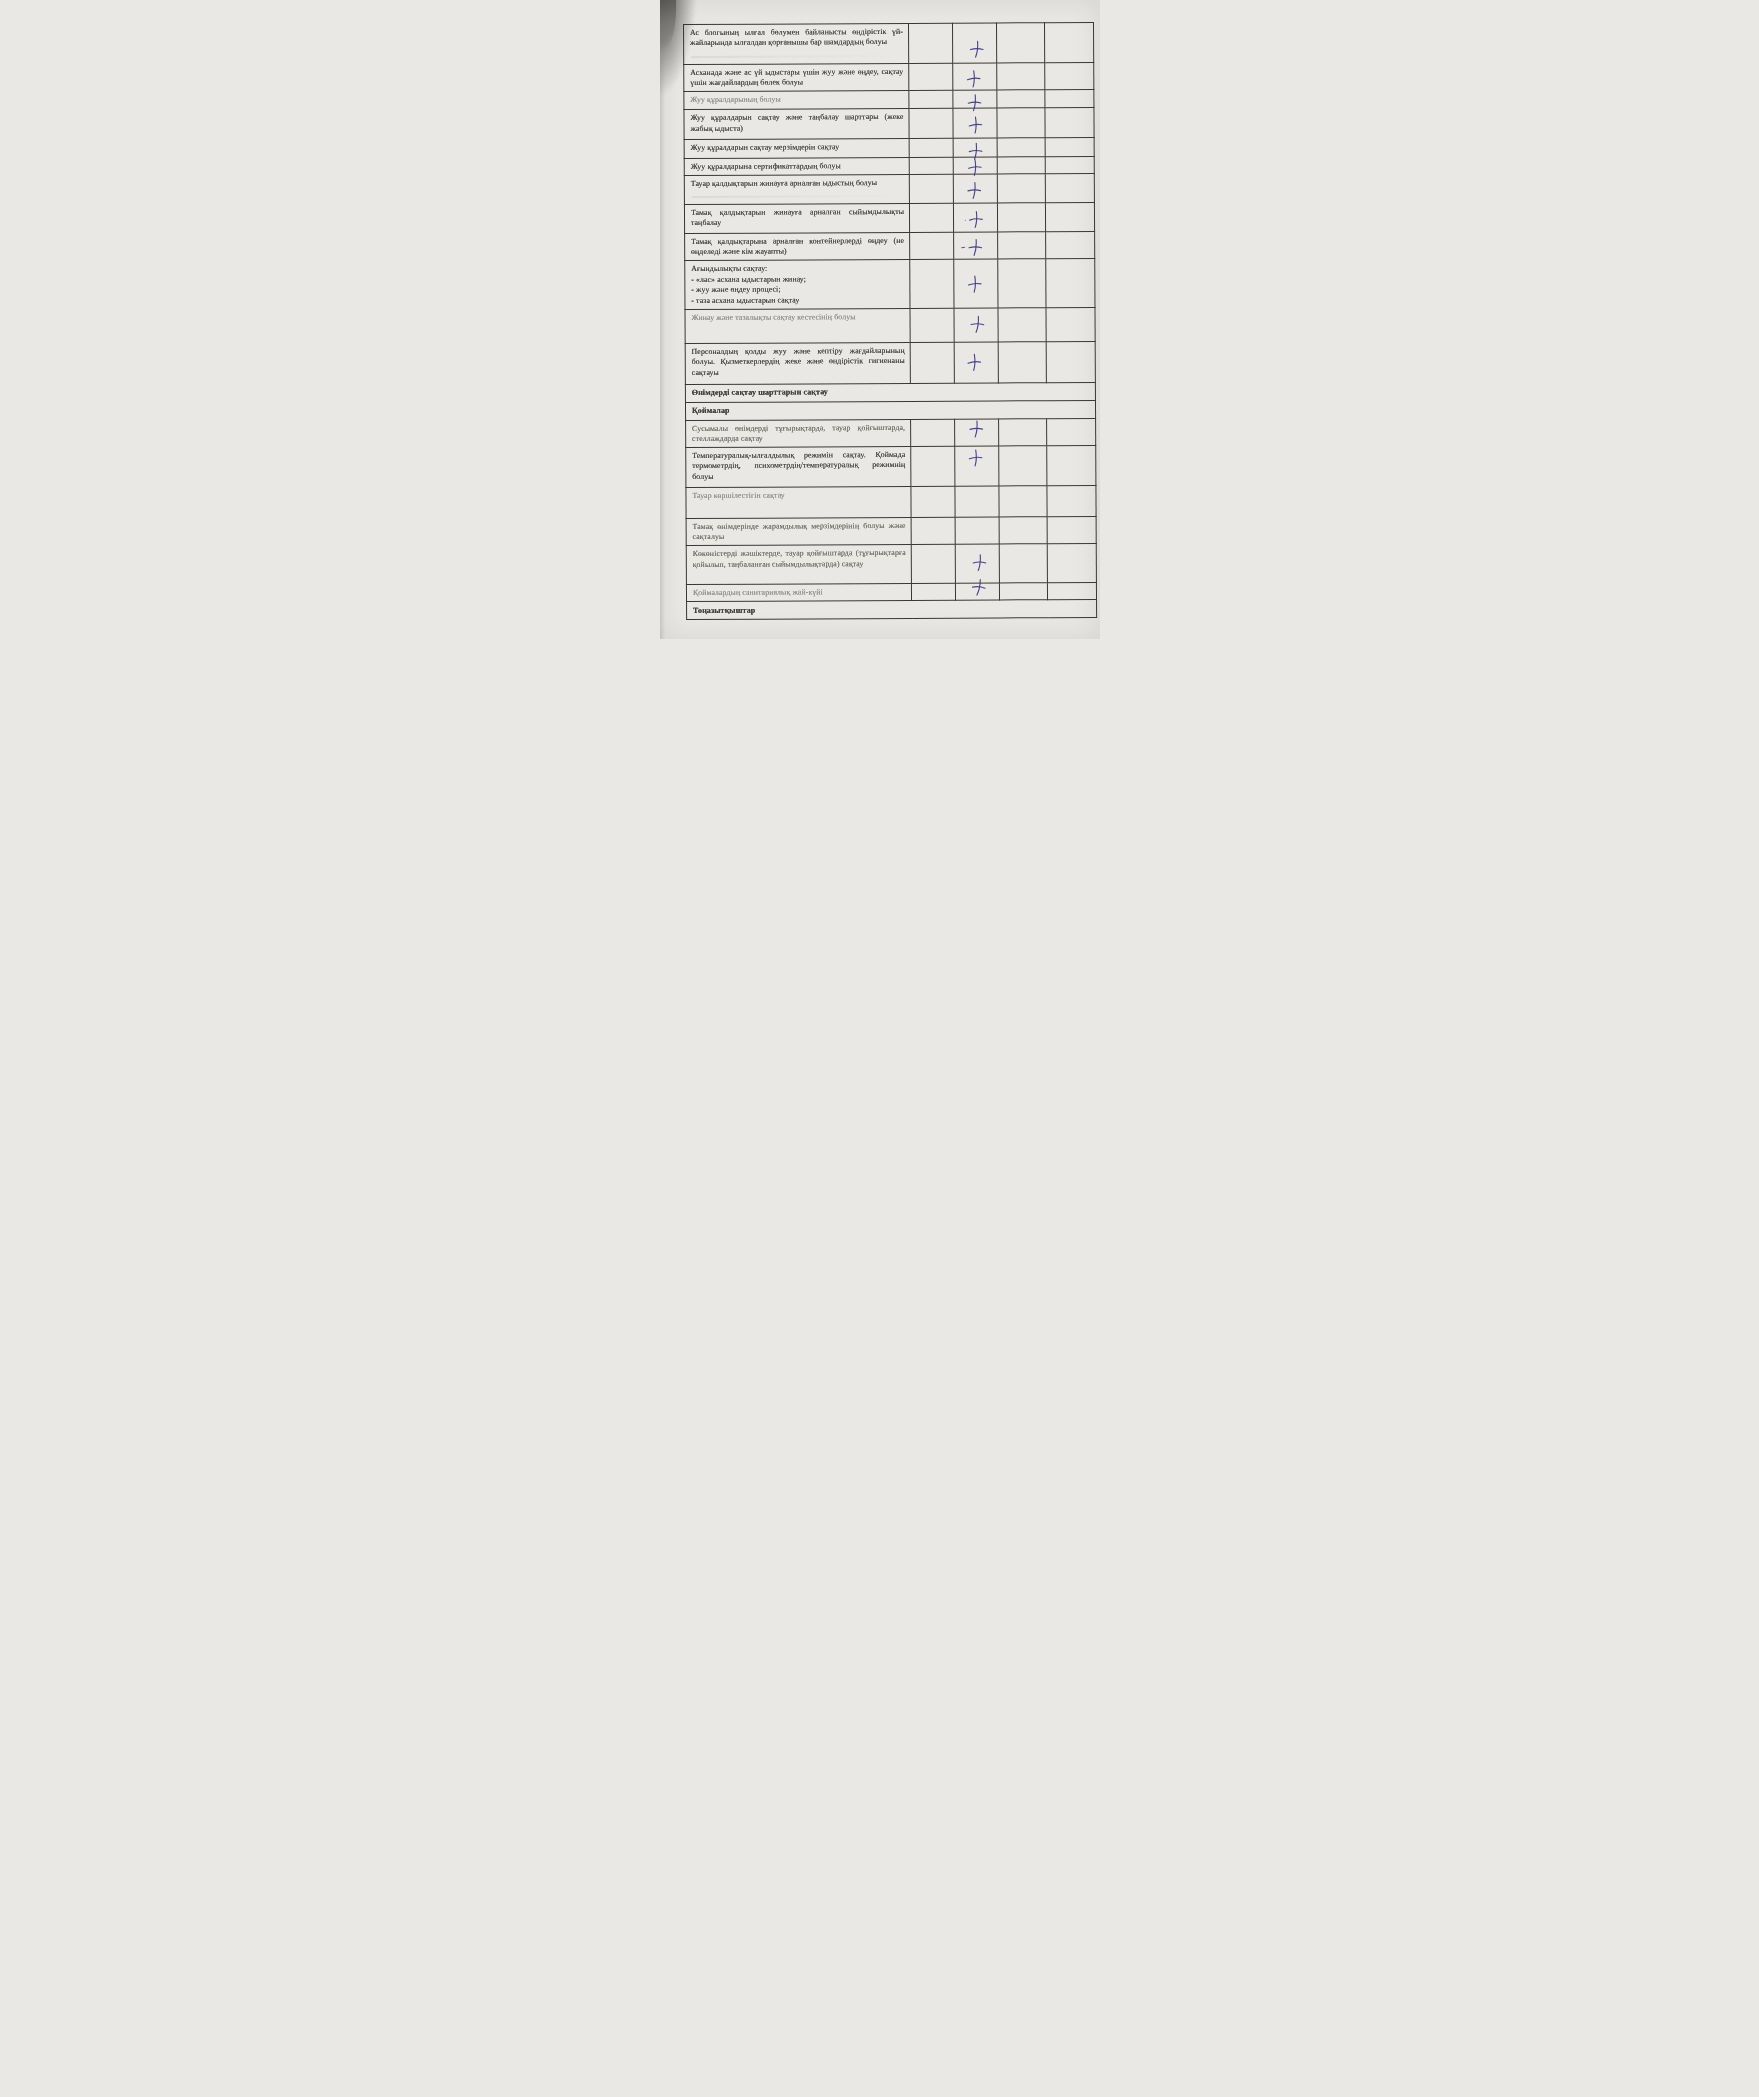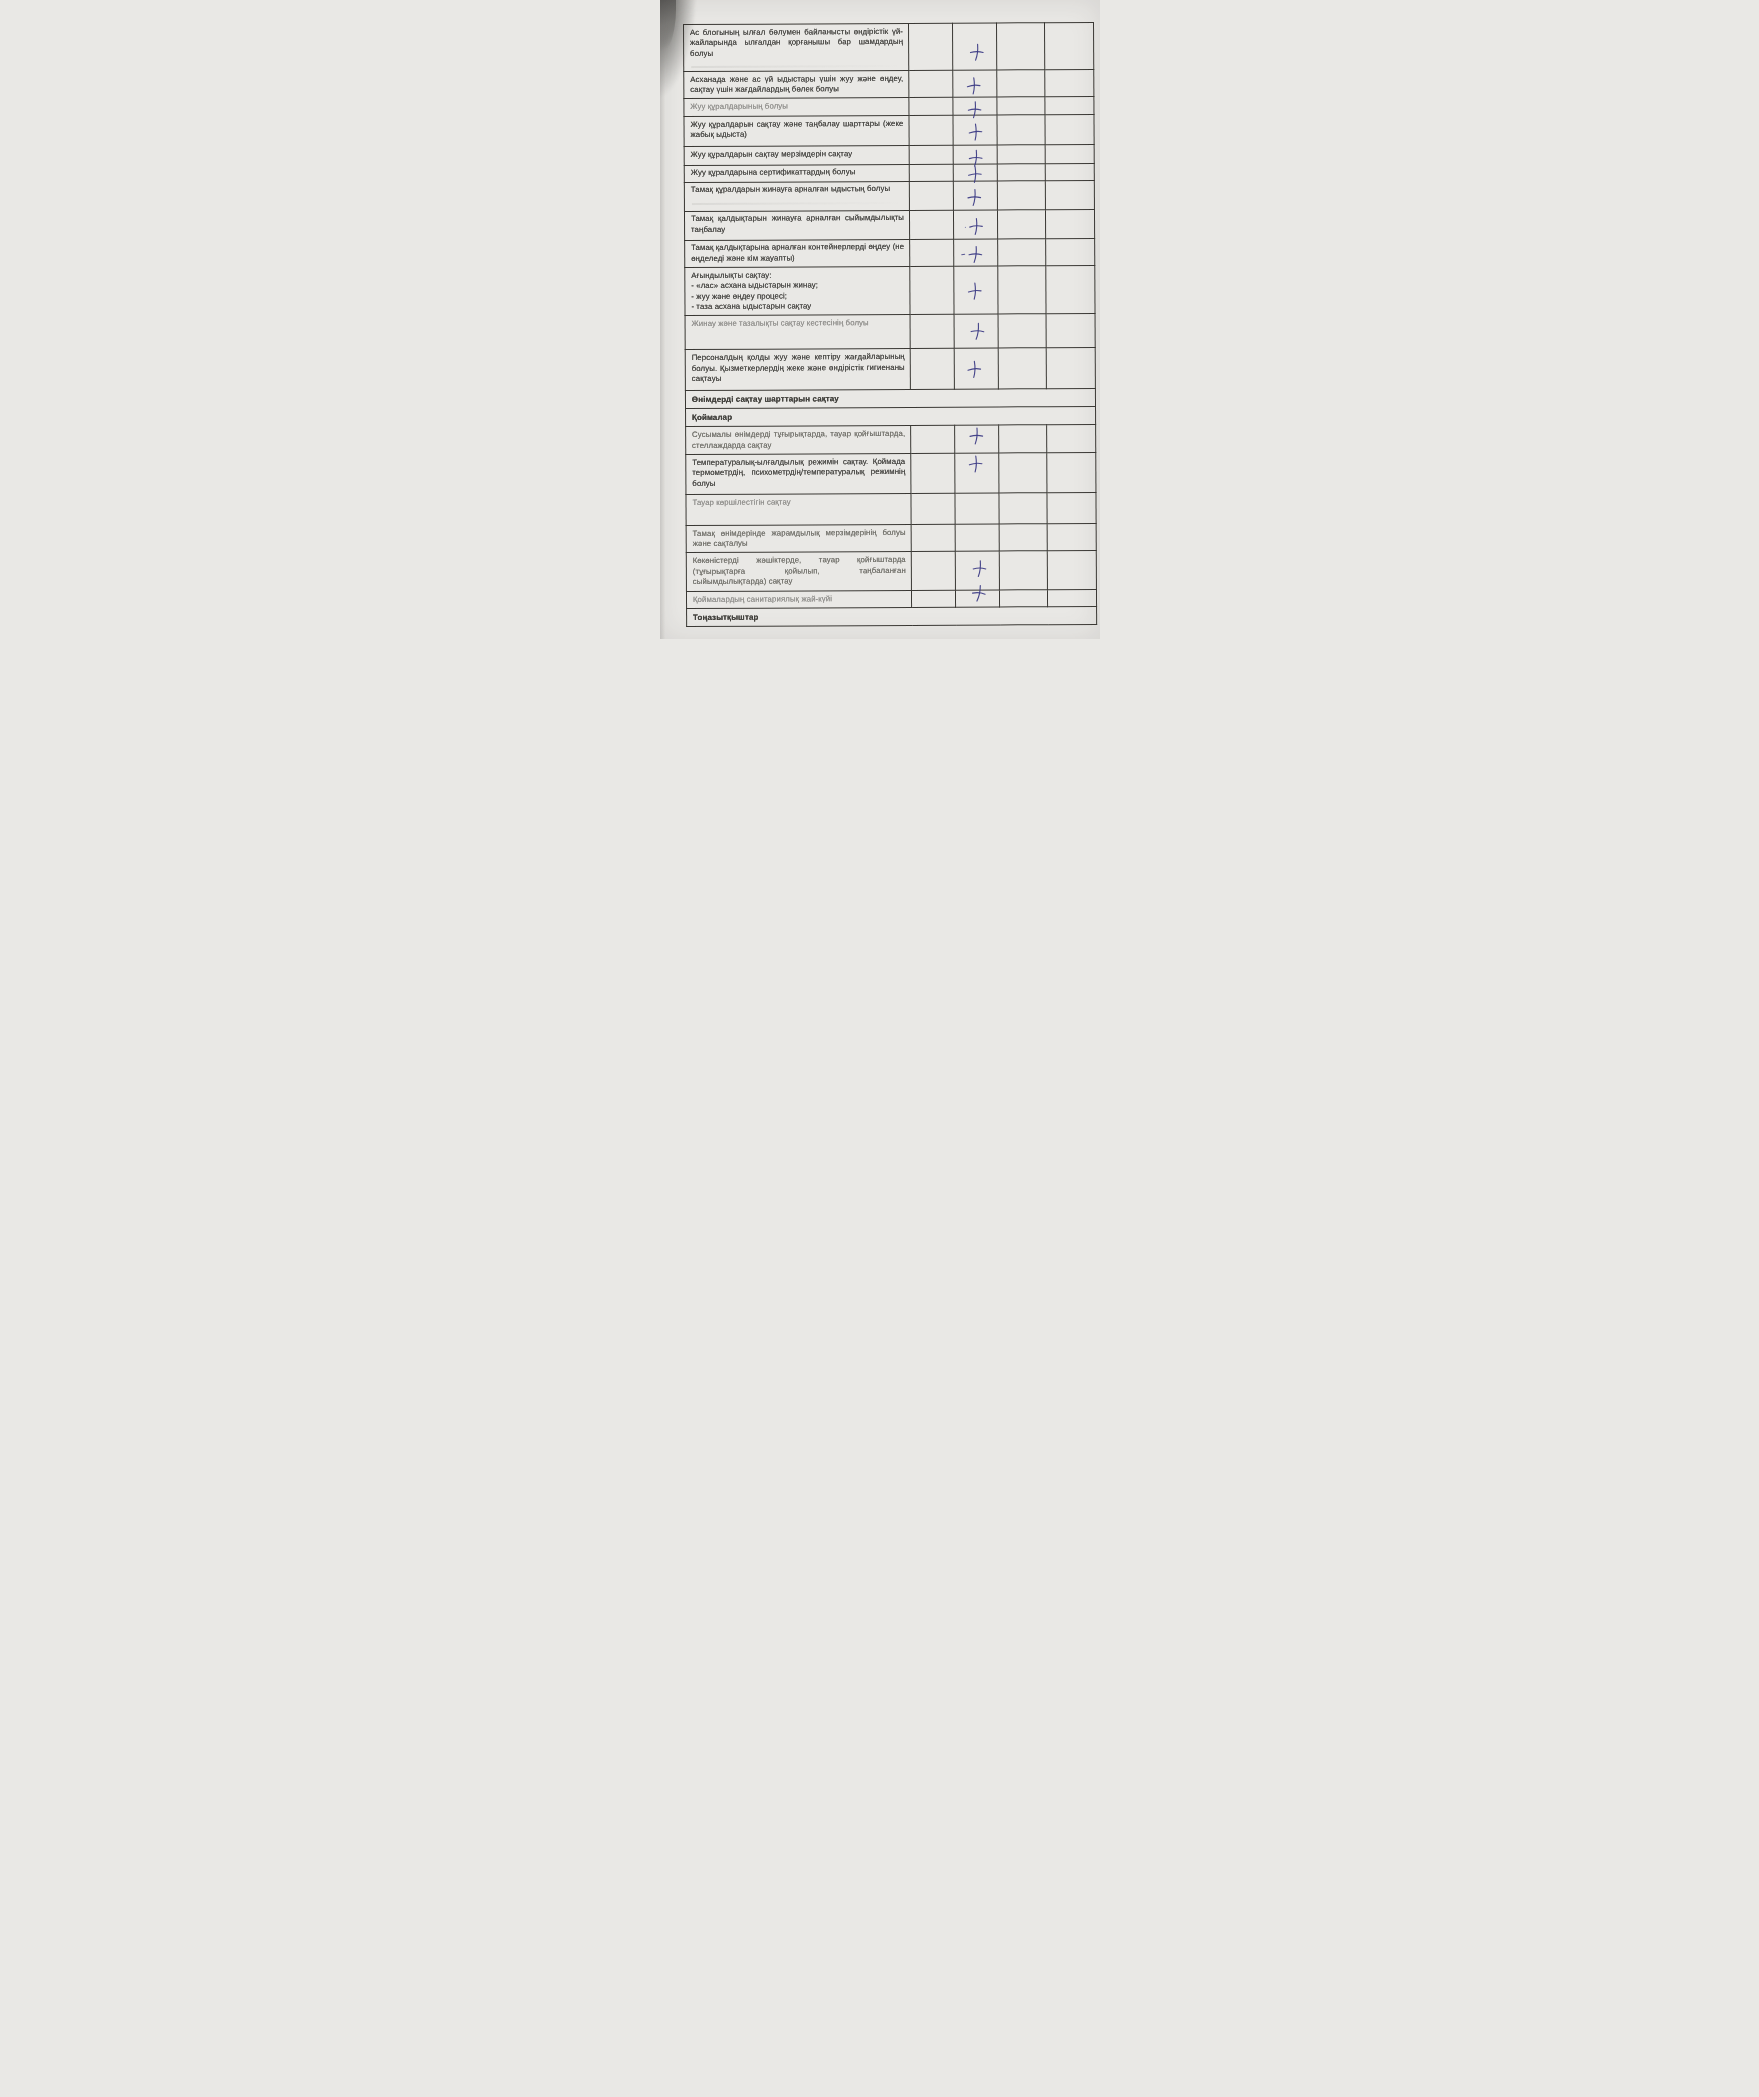--- a/index.html
+++ b/index.html
@@ -4,21 +4,21 @@
 <style>
   html,body{margin:0;padding:0;background:#e9e8e5;}
   .page{
     position:relative;
     width:440px;height:639px;
     margin:0 auto;
     background:
       radial-gradient(ellipse at 65% 40%, #f7f6f3 0%, #f4f3f0 55%, #edecdf0 100%),
       #f4f3f0;
     overflow:hidden;
-    font-family:Liberation Sans, sans-serif;
+    font-family:Liberation Serif, serif;
   }
   .page::after{ 
     content:"";position:absolute;inset:0;pointer-events:none;
     box-shadow:inset 0 0 29px rgba(90,88,84,.14);
   }
   
   .corner-shadow{
     position:absolute;top:-7.6px;left:-9.2px;width:46px;height:105px;
     background:radial-gradient(ellipse at 10% 0%, #6c6b69 0%, #8f8e8b 38%, rgba(244,243,240,0) 72%);
     border-bottom-right-radius:85% 70%;
@@ -185,21 +185,21 @@
             <span class="mark" style="transform: translate(0px, 2.1px) rotate(-2deg);"><svg viewBox="0 0 34 42" aria-hidden="true">
                 <path d="M18 2 C 19.5 14, 19 28, 15 40"></path>
                 <path d="M2 22.5 C 11 19.5, 24 19, 32 21"></path>
               </svg></span>
           </td>
           <td class="c-data d3"></td>
           <td class="c-data d4"></td>
         </tr>
         <tr style="height: 29px;">
           <td class="c-text">
-            <div class="label ghost">Тамақ құралдарын жинауға арналған ыдыстың болуы</div>
+            <div class="label ghost">Тауар қалдықтарын жинауға арналған ыдыстың болуы</div>
           </td>
           <td class="c-data d1"></td>
           <td class="c-data d2">
             <span class="mark" style="transform: translate(-0.8px, 2.1px) rotate(2deg);"><svg viewBox="0 0 34 42" aria-hidden="true">
                 <path d="M18 2 C 19.5 14, 19 28, 15 40"></path>
                 <path d="M2 22.5 C 11 19.5, 24 19, 32 21"></path>
               </svg></span>
           </td>
           <td class="c-data d3"></td>
           <td class="c-data d4"></td>

